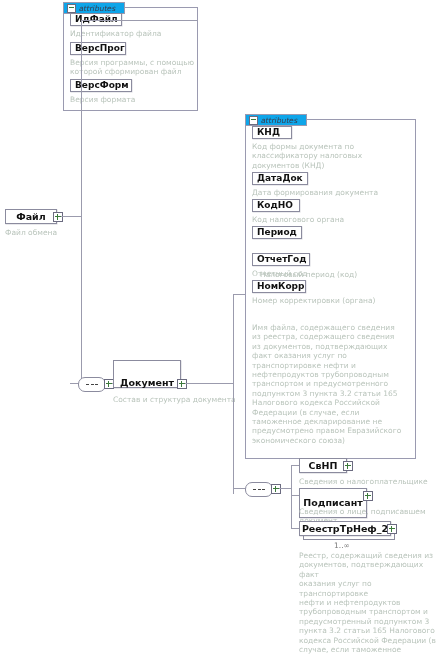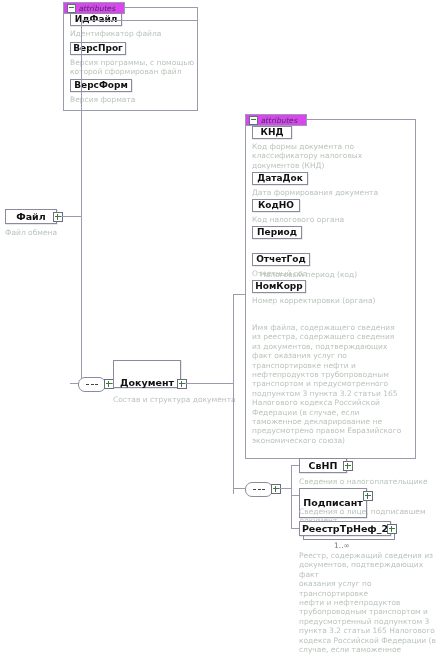--- a/index.html
+++ b/index.html
@@ -17,40 +17,39 @@
     display:flex;align-items:center;justify-content:center;
     padding:0 4px;white-space:nowrap;line-height:1;
     box-shadow:0.5px 0.5px 0 rgba(120,120,140,.35);
   }
   .attr-box{
     position:absolute;box-sizing:border-box;
     border:1px solid #9a9ab0;background:#ffffff;
   }
   .attr-hdr{
     position:absolute;box-sizing:border-box;
-    border:1px solid #9a9ab0;background:#d946ef;
+    border:1px solid #9a9ab0;background:#0ea5e9;
     height:12px;display:flex;align-items:center;gap:3px;
     padding:0 3px;font-size:7.5px;font-style:italic;color:#3a3a4a;
   }
   .minus{
     width:7px;height:7px;border:1px solid #6b6b80;background:#fff;
     display:inline-block;position:relative;flex:none;
   }
   .minus::before{
     content:"";position:absolute;left:1px;right:1px;top:2px;
     height:1px;background:#3c7a3c;
   }
   .field{
     position:absolute;box-sizing:border-box;
     border:1px solid #8b8b9e;background:#ffffff;
     font-size:9px;font-weight:bold;color:#111;
     display:flex;align-items:center;padding:0 4px;
     white-space:nowrap;line-height:1;height:13px;
     box-shadow:0.5px 0.5px 0 rgba(120,120,140,.3);
-    justify-content:center;
   }
   .desc{
     position:absolute;font-size:7.5px;line-height:9.4px;
     color:#b9c4bb;white-space:pre-wrap;
   }
   .desc.doc{color:#b9c4bb;}
   
   .plus{
     position:absolute;width:8px;height:8px;
     border:1px solid #6b6b80;background:#fff;

